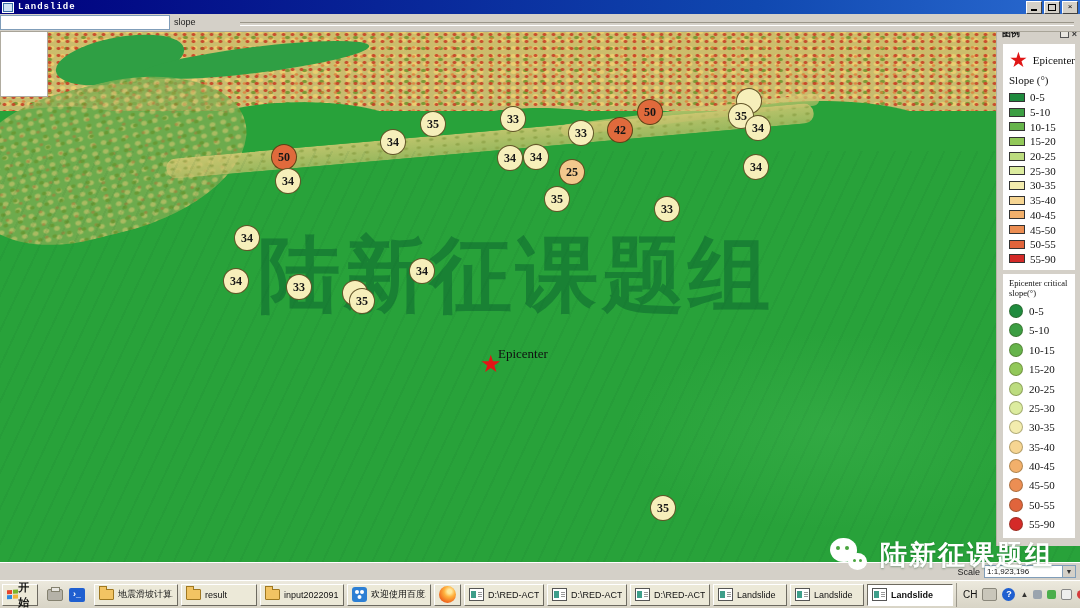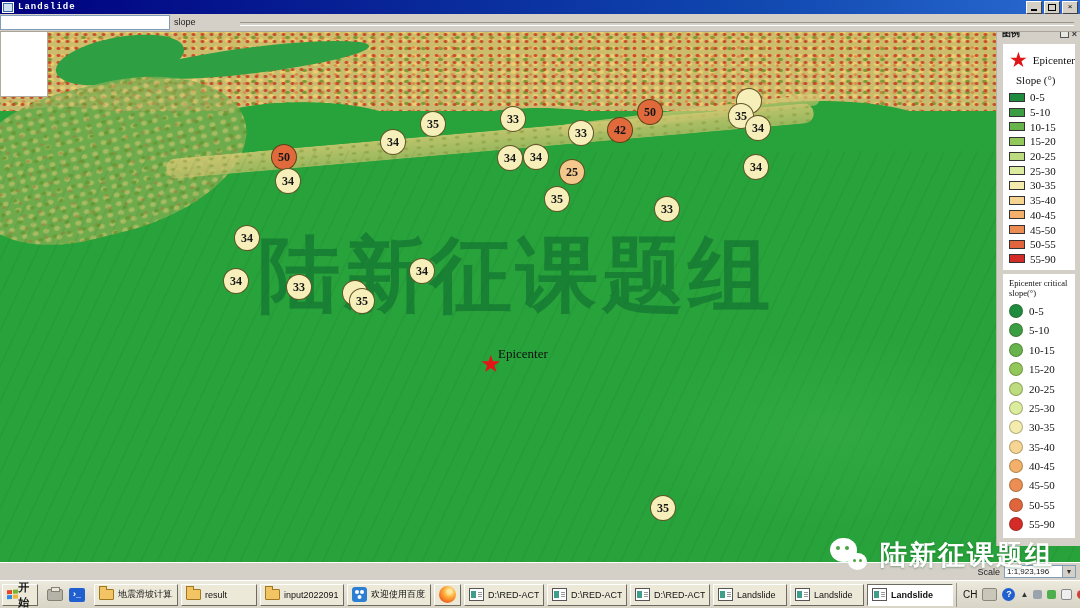--- a/index.html
+++ b/index.html
@@ -94,34 +94,34 @@
     background:#d4d0c8;z-index:20;box-sizing:border-box;border-left:1px solid #b8b4a8}
   .legend-header{height:13px;display:flex;align-items:center;padding:1px 3px 0 5px;gap:3px}
   .legend-title{font-size:9px;font-weight:bold;color:#111}
   .legend-header .spacer{flex:1}
   .pin-icon{width:7px;height:7px;border:1px solid #555;background:#e8e6e0}
   .legend-close{font-size:9px;line-height:8px;color:#333;font-weight:bold}
   .legend-box{background:#fff;margin:4px 5px 0 6px;padding:4px 3px 4px 6px;box-sizing:border-box}
   .leg-star-row{display:flex;align-items:center;gap:5px;height:24px}
   .leg-star{color:#e01616;font-size:21px;line-height:20px}
   .leg-epi{font-family:"Liberation Serif",serif;font-size:11px;color:#111}
-  .leg-slope-title{font-family:"Liberation Serif",serif;font-size:11px;color:#111;margin:2px 7px 4px}
+  .leg-slope-title{font-family:"Liberation Serif",serif;font-size:11px;color:#111;margin:2px 0 4px}
   .l-row{display:flex;align-items:center;gap:5px;height:14.7px}
   .l-swatch{width:16px;height:9px;border:1px solid #333;box-sizing:border-box}
   .l-label{font-family:"Liberation Serif",serif;font-size:11px;color:#111}
   .crit-title{font-family:"Liberation Serif",serif;font-size:8.5px;color:#111;line-height:10px;margin-bottom:3px}
   .c-row{display:flex;align-items:center;gap:6px;height:19.4px}
   .c-dot{width:14px;height:14px;border-radius:50%;border:1px solid rgba(60,60,30,.35);box-sizing:border-box}
 
   
   .statusbar{position:absolute;left:0;top:562px;width:1080px;height:18px;background:#d4d0c8;
     border-top:1px solid #fff;z-index:15}
   .scale-group{position:absolute;right:4px;top:2px;display:flex;align-items:center;gap:4px}
   .scale-label{font-size:9px;color:#222}
-  .scale-combo{width:72px;height:13px;background:#fff;border:1px solid #7f9db9;
+  .scale-combo{width:92px;height:13px;background:#fff;border:1px solid #7f9db9;
     display:flex;align-items:center;box-sizing:border-box}
   .scale-value{flex:1;font-size:8px;padding-left:2px;color:#111;white-space:nowrap}
   .scale-arrow{width:12px;height:11px;background:#d4d0c8;border-left:1px solid #7f9db9;
     font-size:7px;line-height:11px;text-align:center;color:#333}
 
   
   .wechat{position:absolute;left:828px;top:534px;width:252px;height:42px;z-index:25;
     display:flex;align-items:center;gap:8px}
   .wc-logo{position:relative;width:44px;height:38px}
   .wc-big{position:absolute;left:2px;top:2px;width:27px;height:24px;background:#fff;

